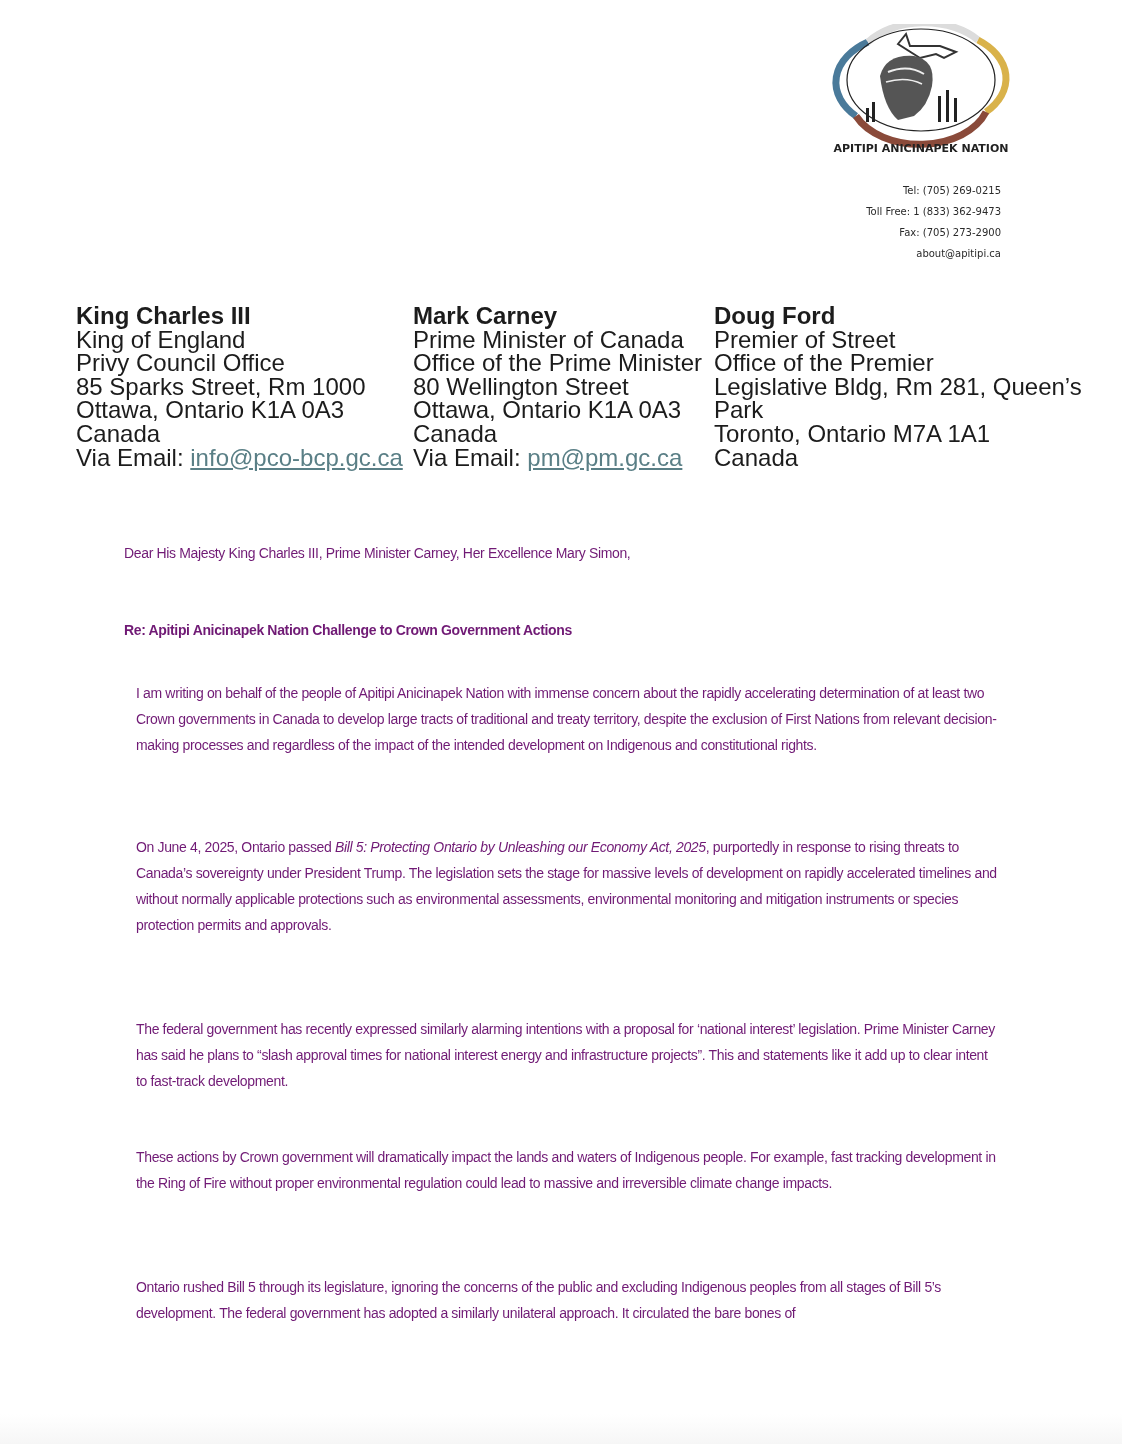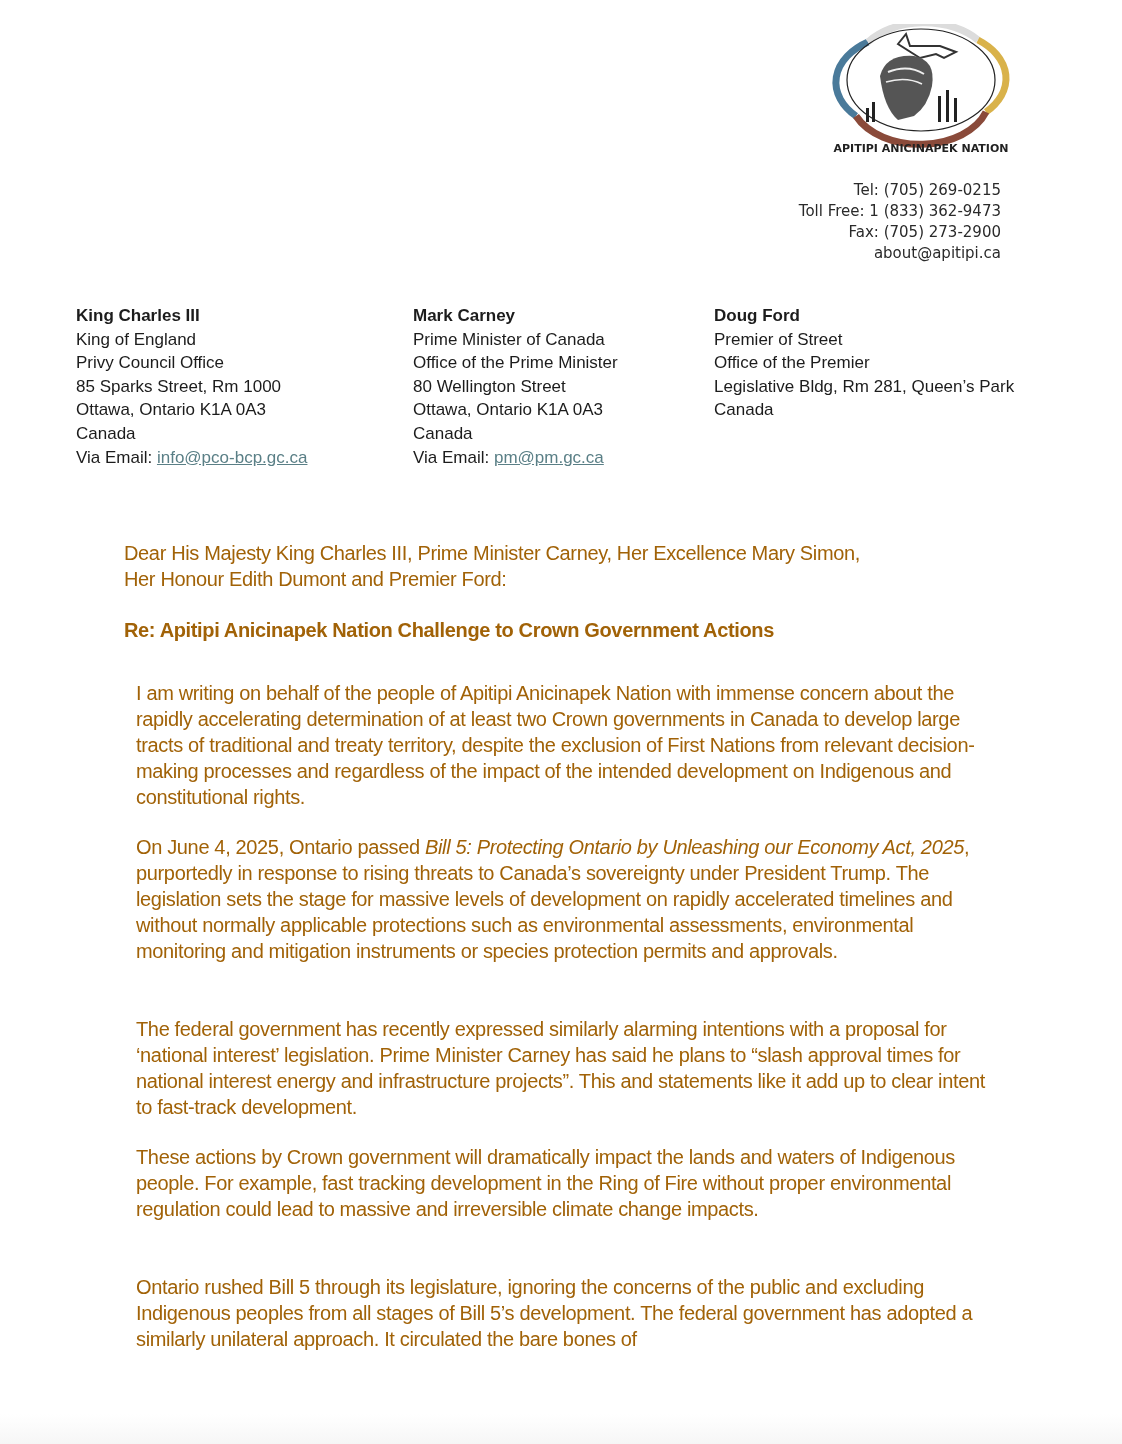--- a/index.html
+++ b/index.html
@@ -3,30 +3,30 @@
 <meta charset="utf-8">
 <style>
   html, body { margin: 0; padding: 0; }
   body {
     width: 1122px; height: 1444px; background: #ffffff; position: relative; overflow: hidden;
     font-family: "Liberation Sans", sans-serif; color: #1e1e1e;
   }
   .logo { position: absolute; left: 828px; top: 24px; width: 190px; height: 140px; }
   .contact {
     position: absolute; right: 121px; top: 180px; text-align: right;
-    font-family: "DejaVu Sans", sans-serif; font-size: 15px; line-height: 21px; color: #2a2a2a;
+    font-family: "DejaVu Sans", sans-serif; font-size: 10px; line-height: 21px; color: #2a2a2a;
   }
   .recipient {
-    position: absolute; top: 304px; font-size: 17px; line-height: 23.6px; color: #1c1c1c;
+    position: absolute; top: 304px; font-size: 24px; line-height: 23.6px; color: #1c1c1c;
   }
   .recipient .name { font-weight: bold; }
   .recipient a { color: #5a7f86; text-decoration: underline; }
   .r1 { left: 76px; } .r2 { left: 413px; } .r3 { left: 714px; }
   .letter {
-    position: absolute; left: 124px; width: 890px; font-size: 20px; line-height: 26px; color: #a16207;
+    position: absolute; left: 124px; width: 890px; font-size: 14px; line-height: 26px; color: #701a75;
     letter-spacing: -0.35px;
   }
   .salutation { top: 540px; }
   .subject { top: 617px; left: 124px; width: 876px; text-align: left; font-weight: bold; }
   .p1 { top: 668px; }
   .p2 { top: 822px; }
   .p3 { top: 1004px; }
   .p4 { top: 1132px; }
   .p5 { top: 1262px; }
   .letter p { margin: 12px; }
@@ -82,26 +82,26 @@
   <div>Ottawa, Ontario K1A 0A3</div>
   <div>Canada</div>
   <div><span>Via Email: </span><a href="#" style="color: rgb(90, 127, 134);">pm@pm.gc.ca</a></div>
 </div>
 
 <div class="recipient r3">
   <div class="name">Doug Ford</div>
   <div>Premier of Street</div>
   <div>Office of the Premier</div>
   <div>Legislative Bldg, Rm 281, Queen’s Park</div>
+  <div>Toronto, Ontario M7A 1A1</div>
   <div>Canada</div>
 </div>
 
 <div class="letter salutation">
   <div>Dear His Majesty King Charles III, Prime Minister Carney, Her Excellence Mary Simon,</div>
-  <div>Her Honour Edith Dumont and Premier Ford:</div>
 </div>
 
 <div class="letter subject">Re: Apitipi Anicinapek Nation Challenge to Crown Government Actions</div>
 
 <div class="letter p1">
     <p>I am writing on behalf of the people of Apitipi Anicinapek Nation with immense concern about the rapidly accelerating determination of at least two Crown governments in Canada to develop large tracts of traditional and treaty territory, despite the exclusion of First Nations from relevant decision-making processes and regardless of the impact of the intended development on Indigenous and constitutional rights.</p>
   </div>
 <div class="letter p2">
     <p><span>On June 4, 2025, Ontario passed </span><em>Bill 5: Protecting Ontario by Unleashing our Economy Act, 2025</em><span>, purportedly in response to rising threats to Canada’s sovereignty under President Trump. The legislation sets the stage for massive levels of development on rapidly accelerated timelines and without normally applicable protections such as environmental assessments, environmental monitoring and mitigation instruments or species protection permits and approvals.</span></p>
   </div>

